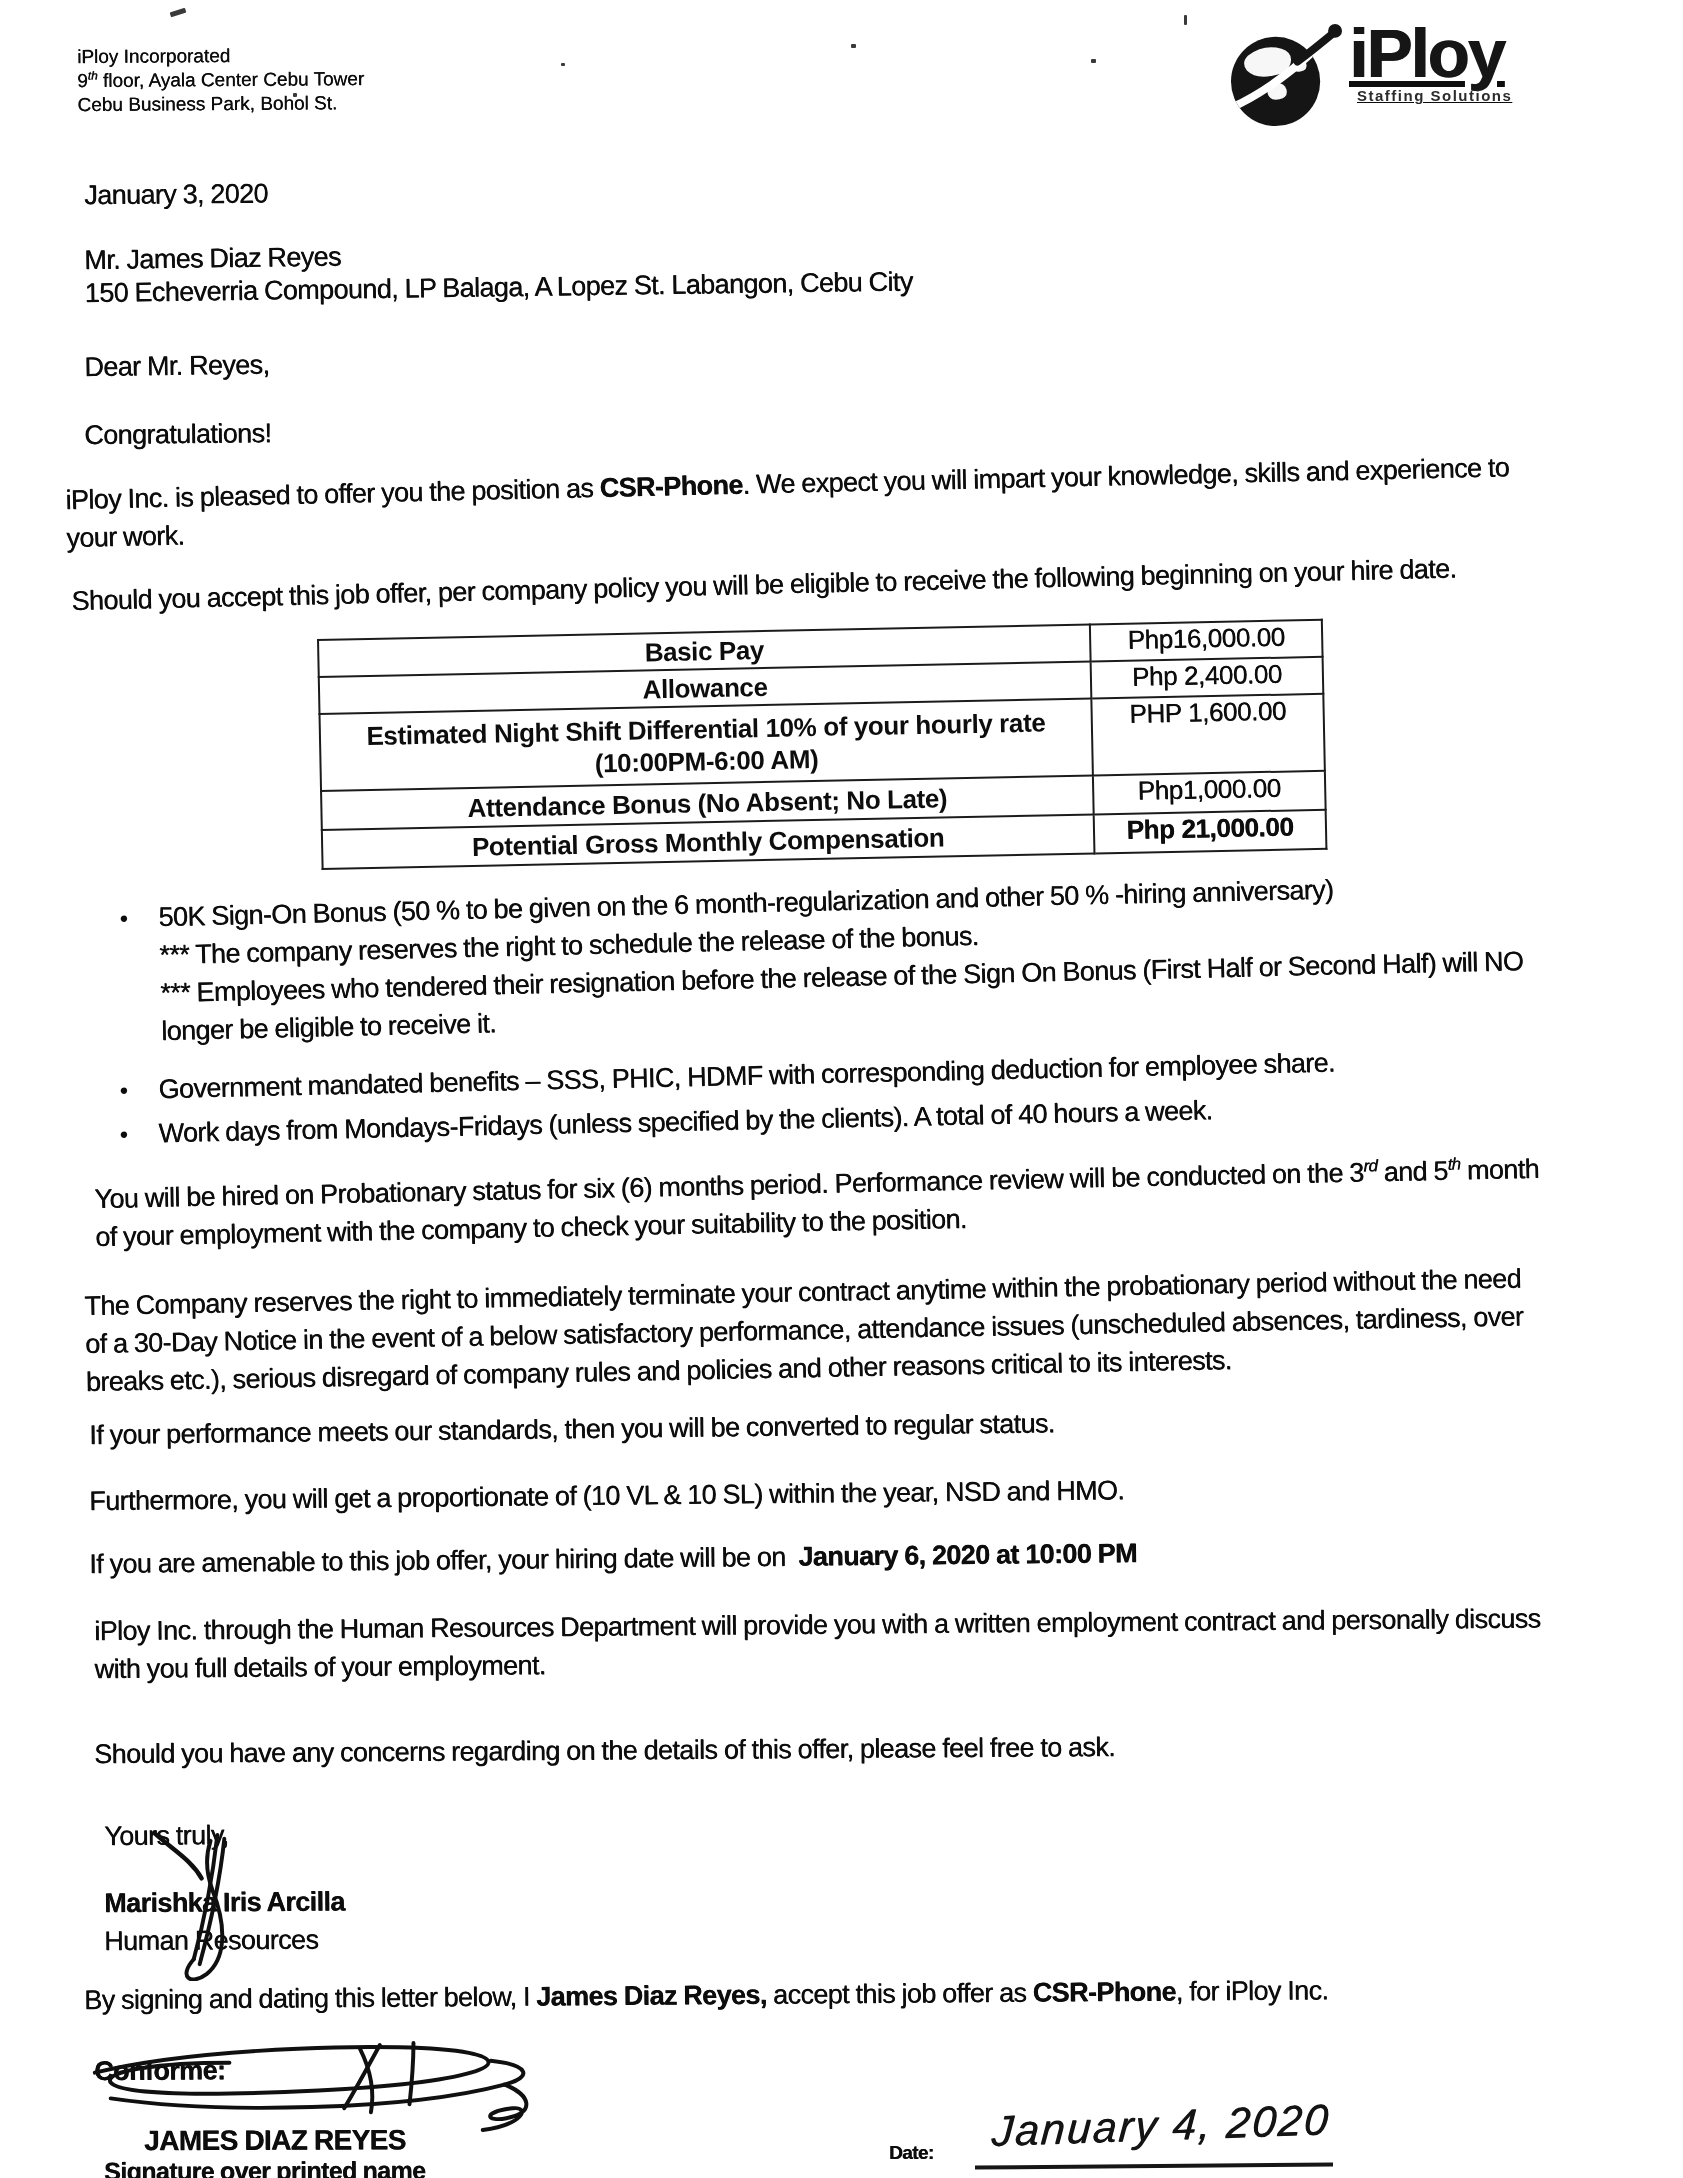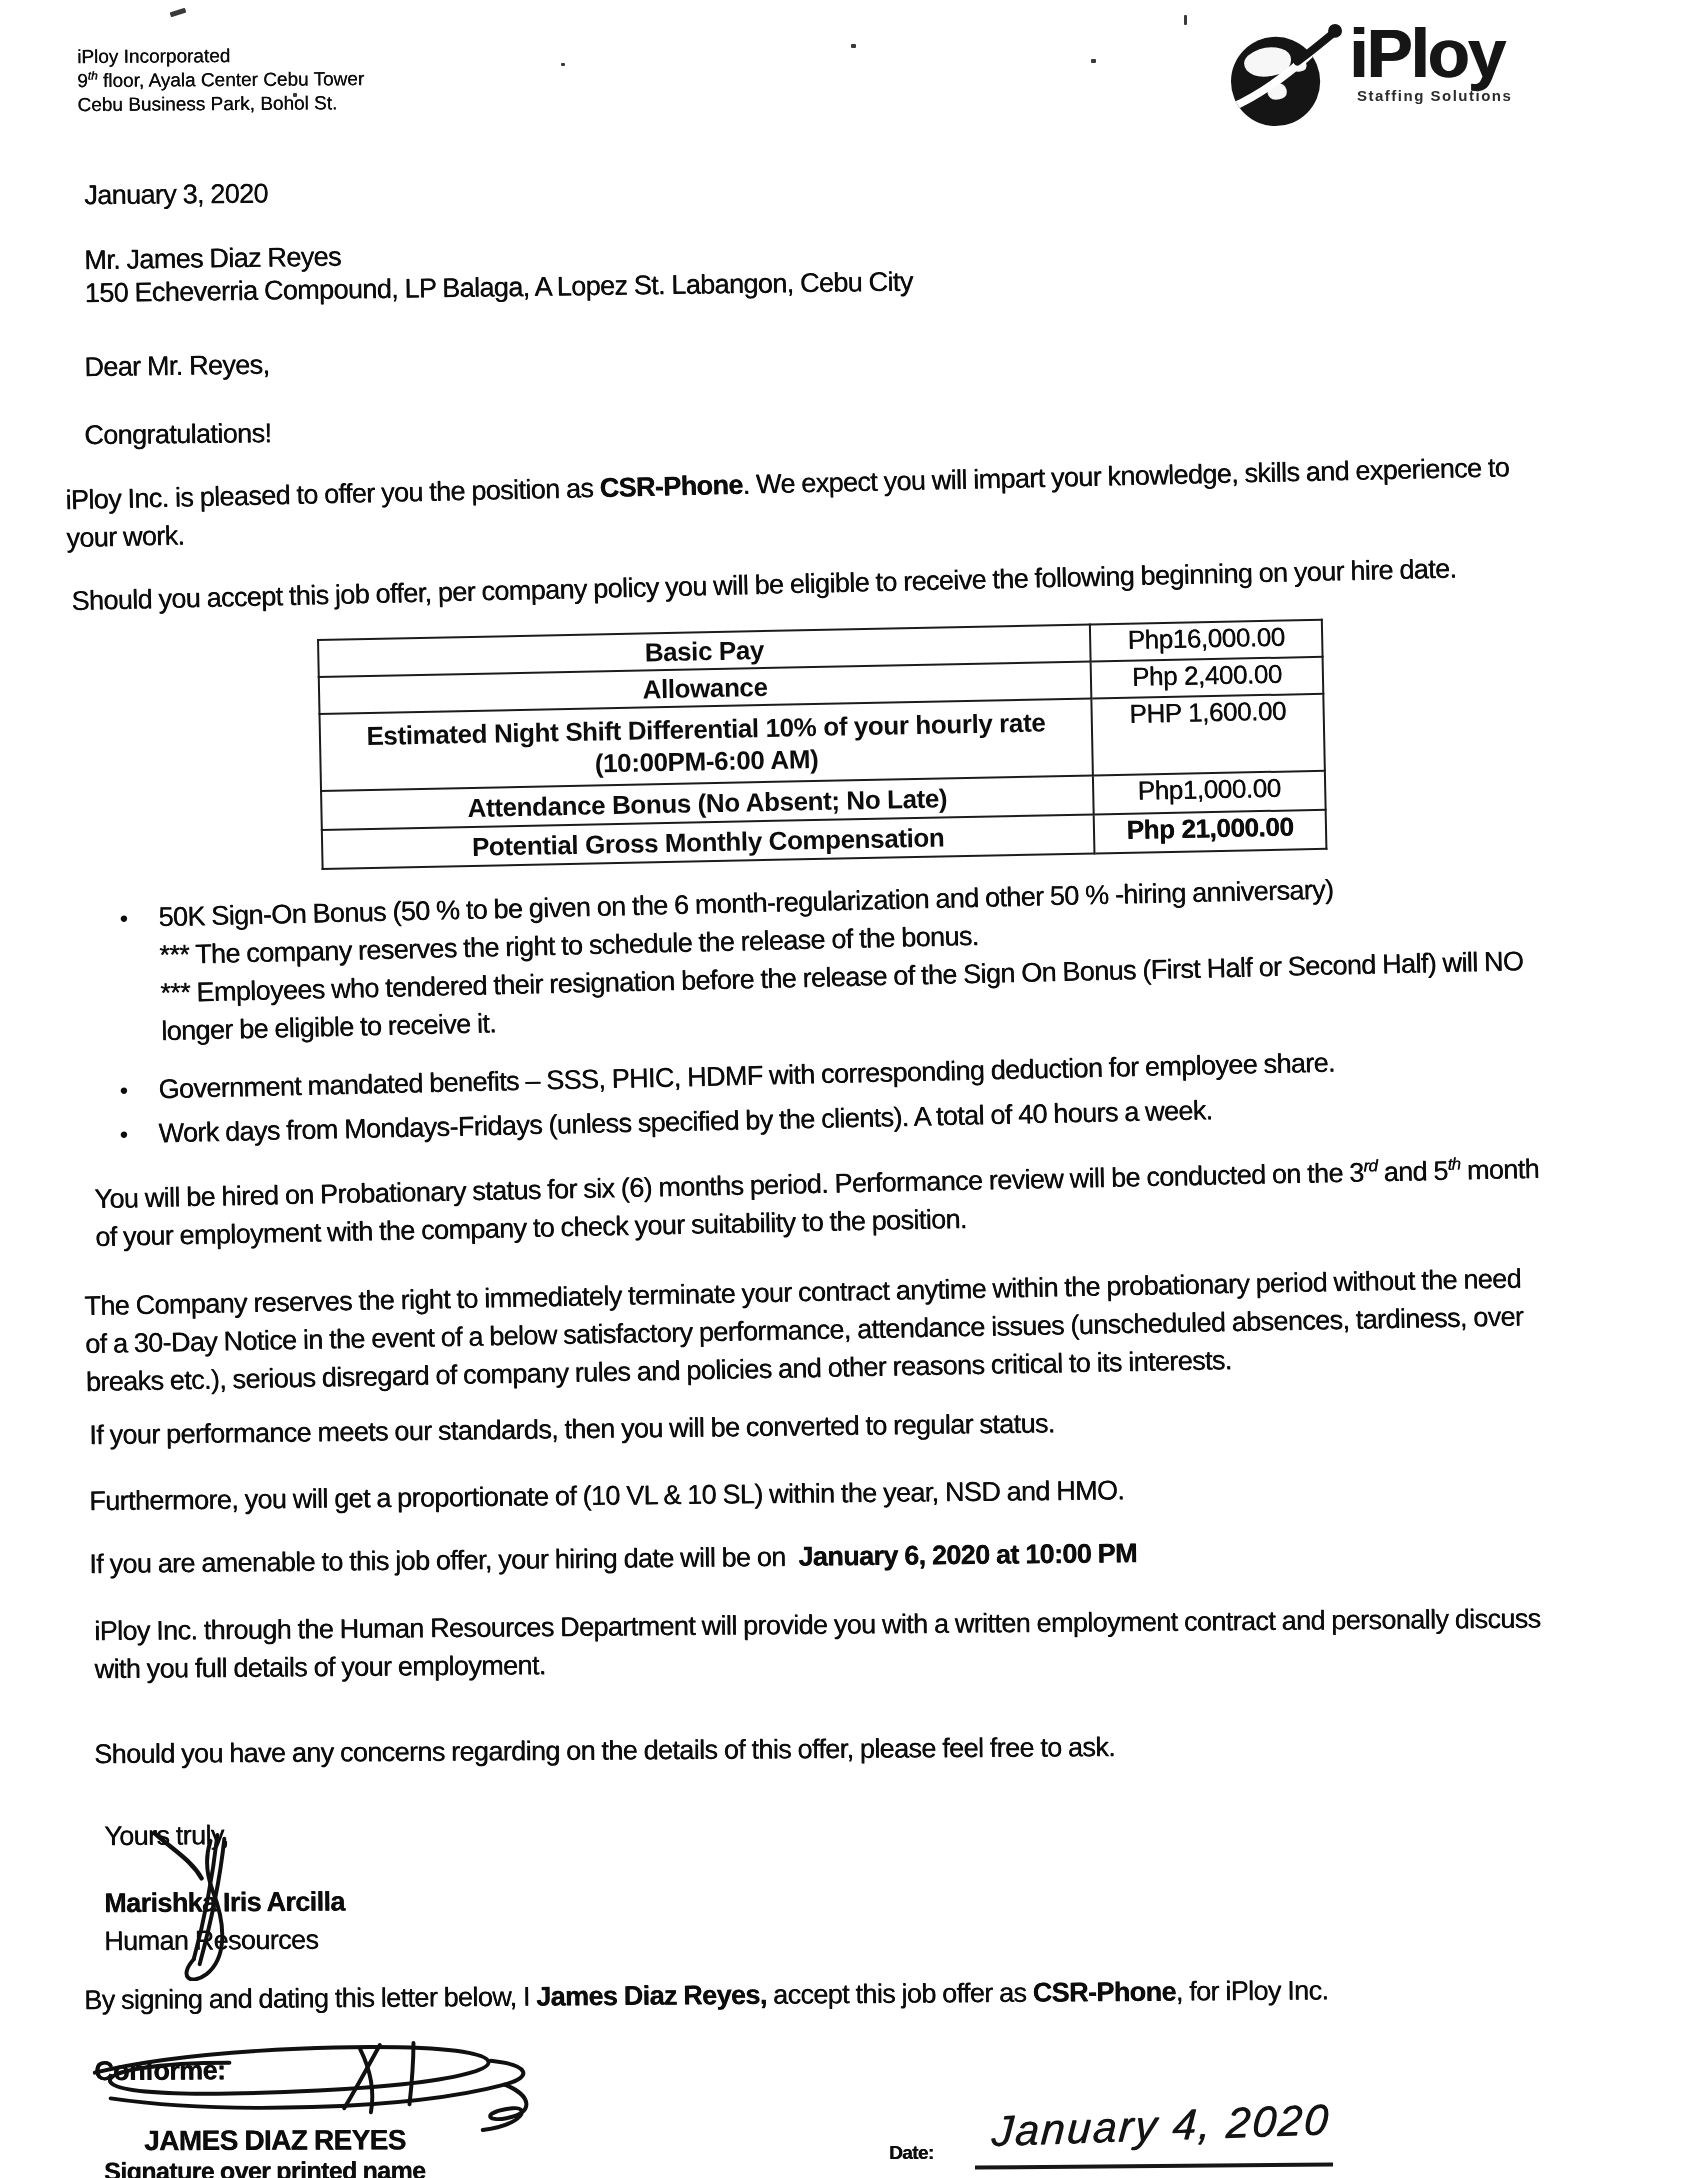--- a/index.html
+++ b/index.html
@@ -10,21 +10,21 @@
   }
   .blk { position:absolute; transform-origin:0 0; }
   .t { font-size:27px; line-height:38px; letter-spacing:-0.6px; word-spacing:-0.5px;
        text-shadow:0.4px 0.3px 0 currentColor; }
   .nw { white-space:nowrap; }
   .b { font-weight:700; }
   .small { font-size:19px; line-height:24px; text-shadow:0.3px 0.2px 0 currentColor; }
   sup { font-size:0.62em; line-height:0; vertical-align:super;font-style:italic; }
 
   
-  .logo { display:flex; align-items:flex-start; }
+  .logo { display:flex; align-items:flex-start;text-decoration:underline; }
   .brand-wrap { margin-left:6px; }
   .brand { font-size:69px; font-weight:700; letter-spacing:-2px; color:#161616; line-height:63px;
            text-shadow:1px 0 0 #161616; }
   .tagline { font-size:15px; font-weight:700; letter-spacing:1.5px; color:#2b2b2b; margin:2px 0 0 8px;text-align:center; }
 
   
   table.comp { border-collapse:collapse; background:#fff; }
   table.comp td { border:2.4px solid #1b1b1b; padding:0 8px; }
   td.lbl { width:754px; text-align:center; font-size:26px; font-weight:700;
            letter-spacing:-0.4px; line-height:32px; }

